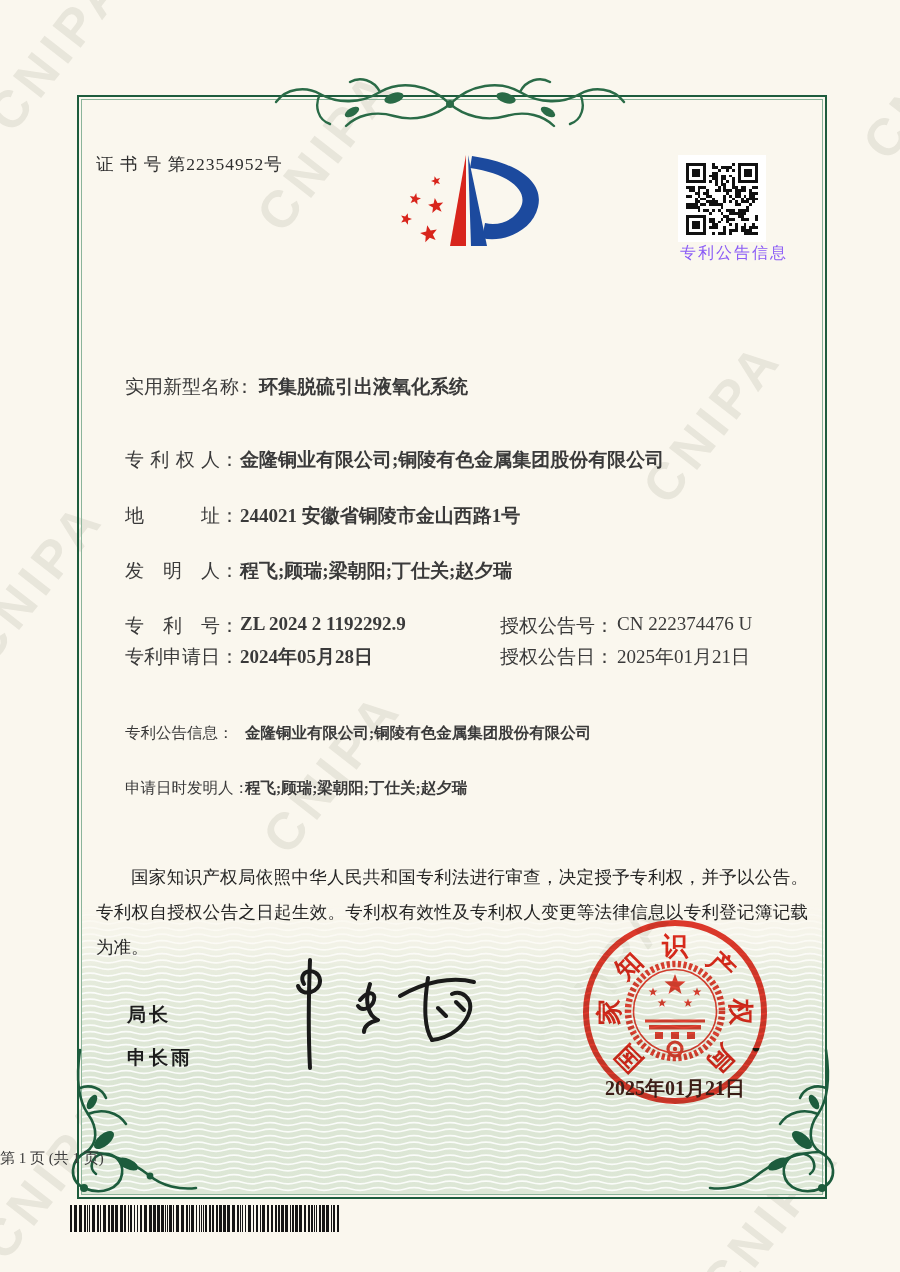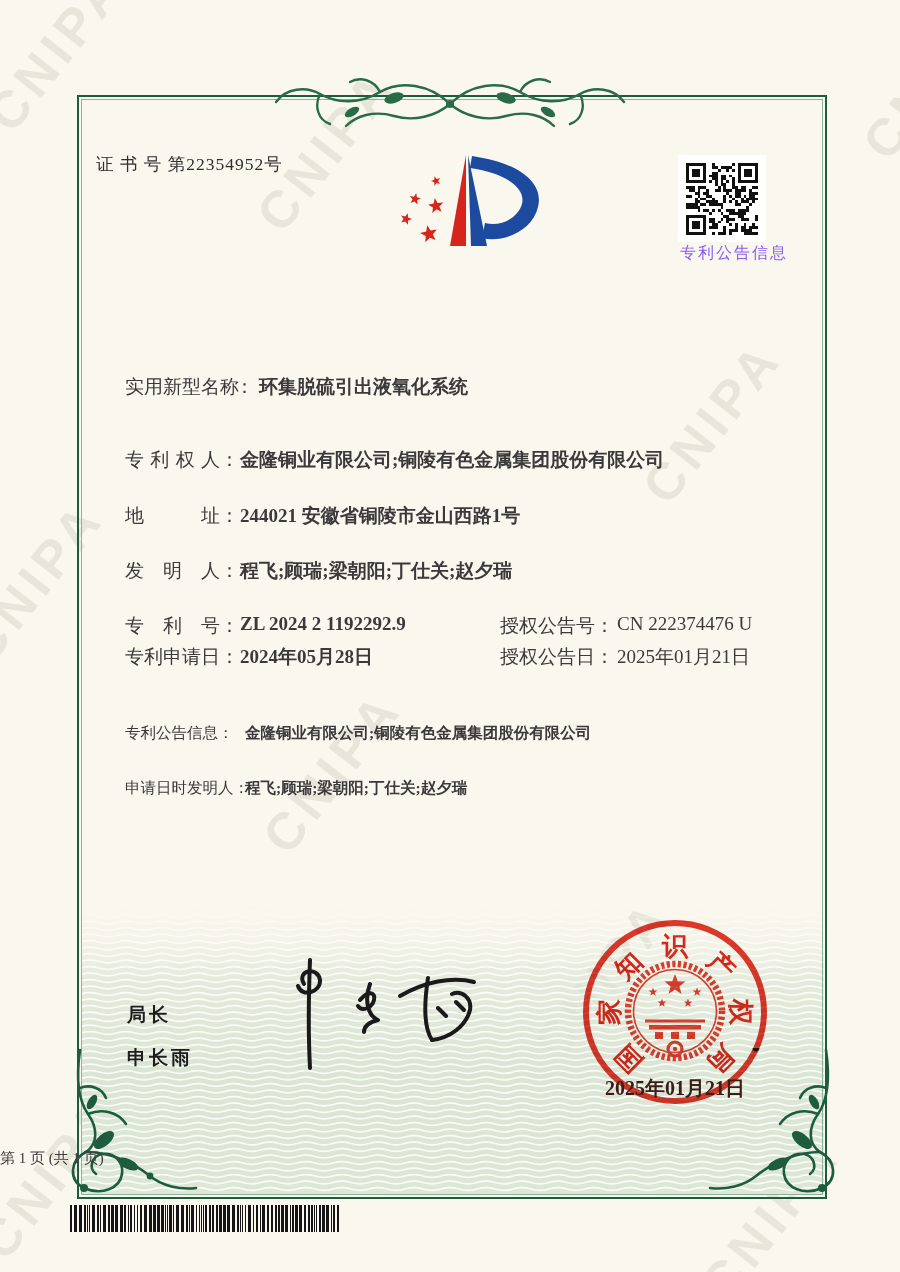--- a/index.html
+++ b/index.html
@@ -545,20 +545,21 @@
   <div class="row small" style="top:723px">
     <span>专利公告信息</span><span>：</span>
     <span class="fvalue">金隆铜业有限公司;铜陵有色金属集团股份有限公司</span>
   </div>
 
   <div class="row small" style="top:778px">
     <span>申请日时发明人</span><span>：</span>
     <span class="fvalue">程飞;顾瑞;梁朝阳;丁仕关;赵夕瑞</span>
   </div>
 
+  <div class="statement">国家知识产权局依照中华人民共和国专利法进行审查，决定授予专利权，并予以公告。专利权自授权公告之日起生效。专利权有效性及专利权人变更等法律信息以专利登记簿记载为准。</div>
 
   <div class="signer-title">局长</div>
   <div class="signer-name">申长雨</div>
 
   <svg class="signature" width="240" height="122" viewBox="0 0 240 122">
     <g stroke="#1a1a1a" fill="none" stroke-width="4" stroke-linecap="round" stroke-linejoin="round">
       <path d="M52,28 C44,14 66,10 68,24 C69,36 50,42 46,30"></path>
       <path d="M58,4 C57,30 56,75 58,112"></path>
       <path d="M108,44 C116,34 124,36 122,44 C120,52 110,56 106,50"></path>
       <path d="M118,28 C112,44 116,60 126,64 C118,66 112,70 112,76"></path>

